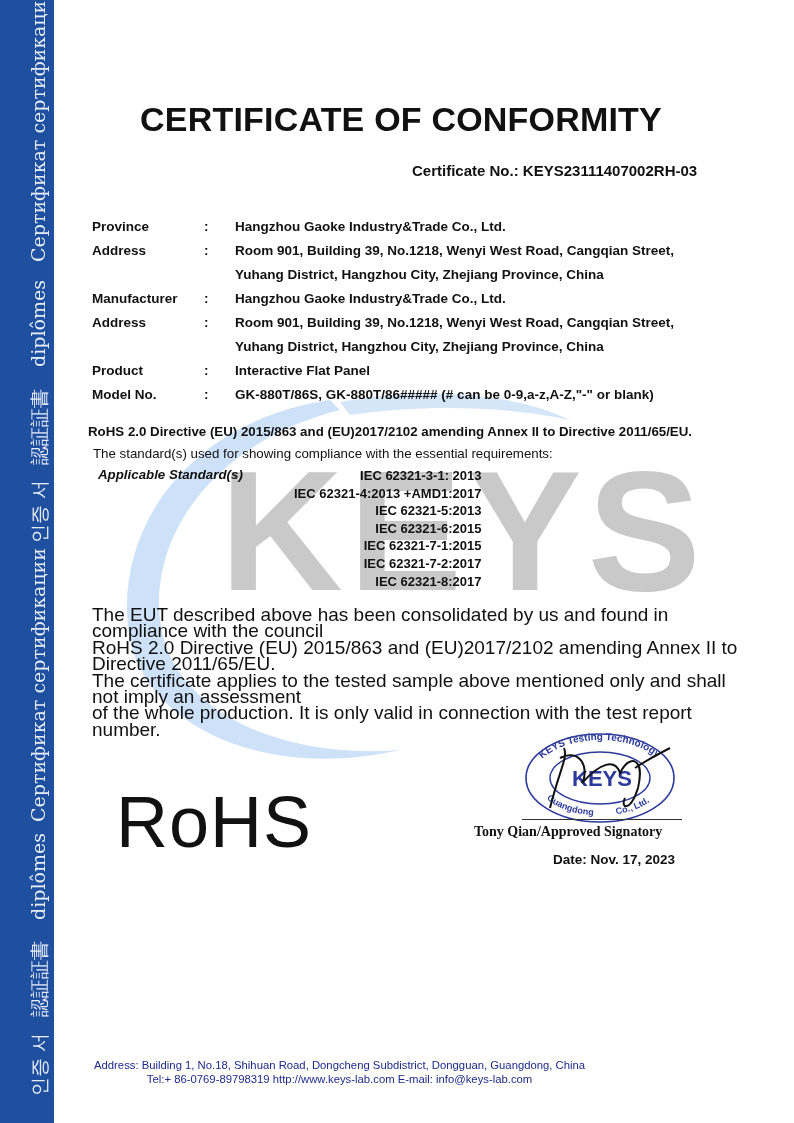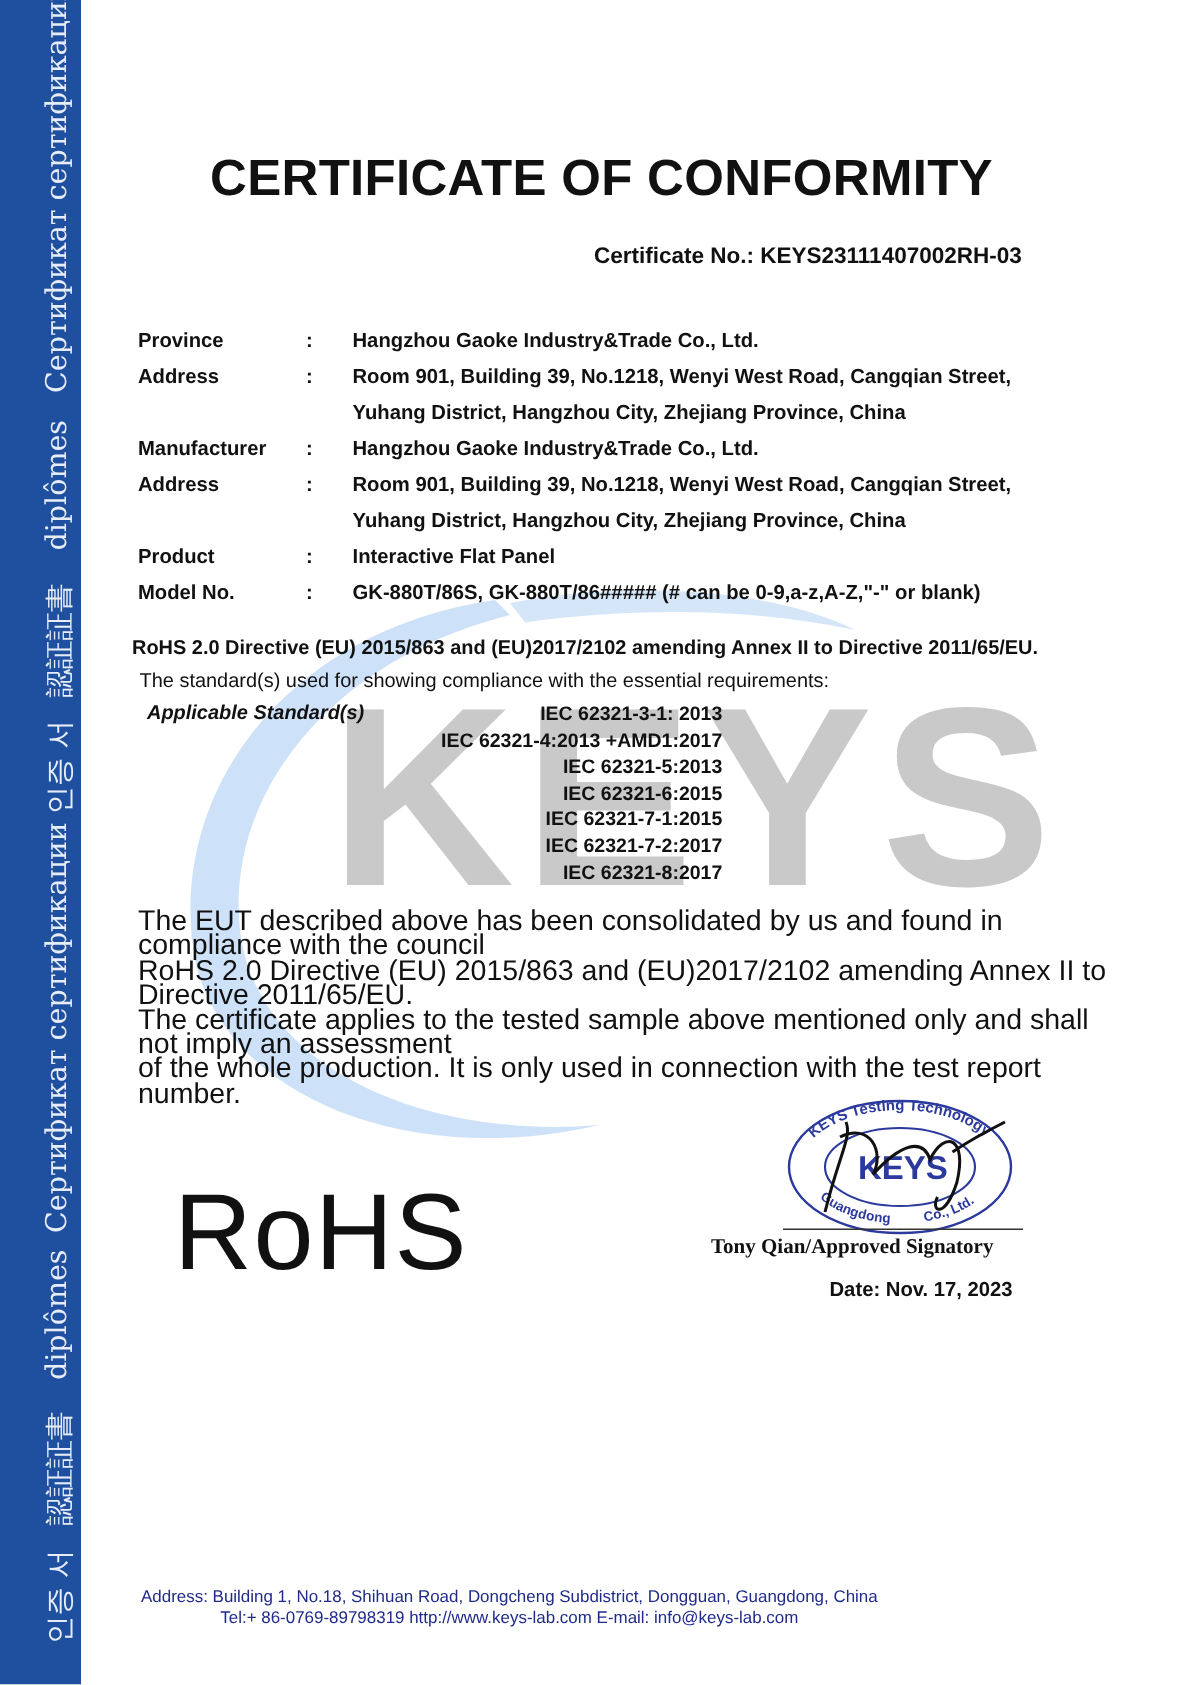--- a/index.html
+++ b/index.html
@@ -27,21 +27,21 @@
     .watermark {
       position: absolute; left: 100px; top: 390px; width: 620px; height: 380px;
       pointer-events: none;
     }
     .title {
       position: absolute; left: 0; width: 794px; top: 100px;
       text-align: center; font-weight: bold; font-size: 34px; letter-spacing: 0.2px;
       padding-left: 8px; box-sizing: border-box;
     }
     .certno {
-      position: absolute; left: 396px; top: 162px;
+      position: absolute; left: 412px; top: 162px;
       font-weight: bold; font-size: 15px;
     }
     .info { position: absolute; left: 92px; top: 218px; font-size: 13.5px; font-weight: bold; }
     .info-row { display: flex; height: 24px; line-height: 18px; }
     .info-label { width: 112px; }
     .info-colon { width: 31px; }
     .info-val { width: 480px; }
     .directive {
       position: absolute; left: 88px; top: 424px; font-weight: bold; font-size: 13.3px;
     }
@@ -146,21 +146,21 @@
   <div class="std-item">IEC 62321-6:2015</div>
   <div class="std-item">IEC 62321-7-1:2015</div>
   <div class="std-item">IEC 62321-7-2:2017</div>
   <div class="std-item">IEC 62321-8:2017</div>
 </div>
 
 <div class="body-text">
   <div>The EUT described above has been consolidated by us and found in compliance with the council</div>
   <div>RoHS 2.0 Directive (EU) 2015/863 and (EU)2017/2102 amending Annex II to Directive 2011/65/EU.</div>
   <div>The certificate applies to the tested sample above mentioned only and shall not imply an assessment</div>
-  <div>of the whole production. It is only used in connection with the test report number.</div>
+  <div>of the whole production. It is only valid in connection with the test report number.</div>
 </div>
 
 <div class="rohs">RoHS</div>
 
 <svg class="seal" viewBox="0 0 160 100">
   <defs>
     <path id="sealTop" d="M12 52 A 68 40 0 0 1 148 52"></path>
     <path id="sealBot" d="M20 62 A 62 34 0 0 0 140 62"></path>
   </defs>
   <ellipse cx="80" cy="50" rx="74" ry="44" fill="none" stroke="#2b3a9c" stroke-width="1.6"></ellipse>

